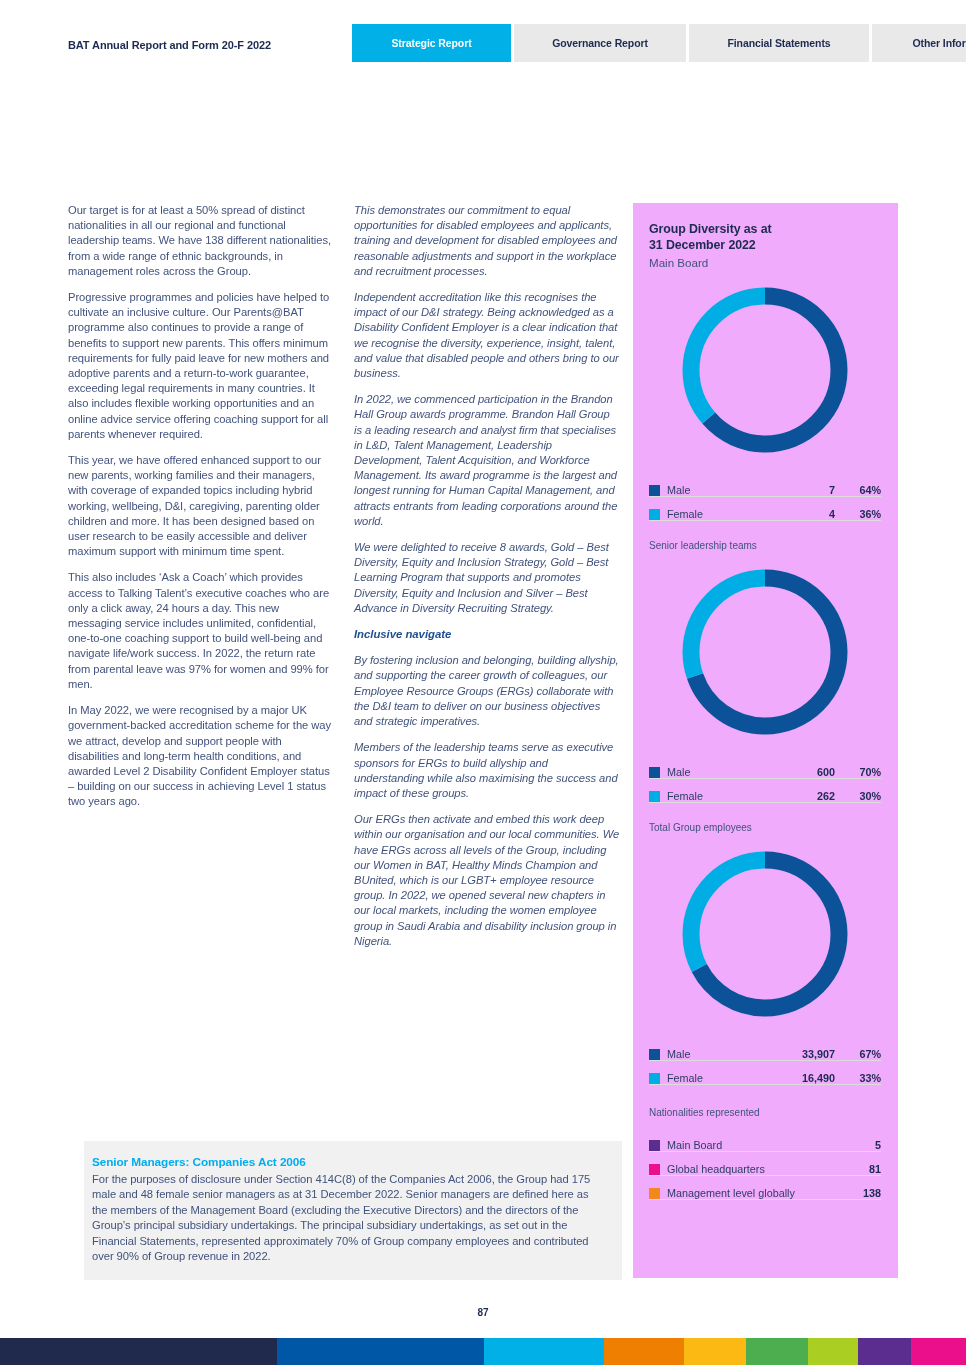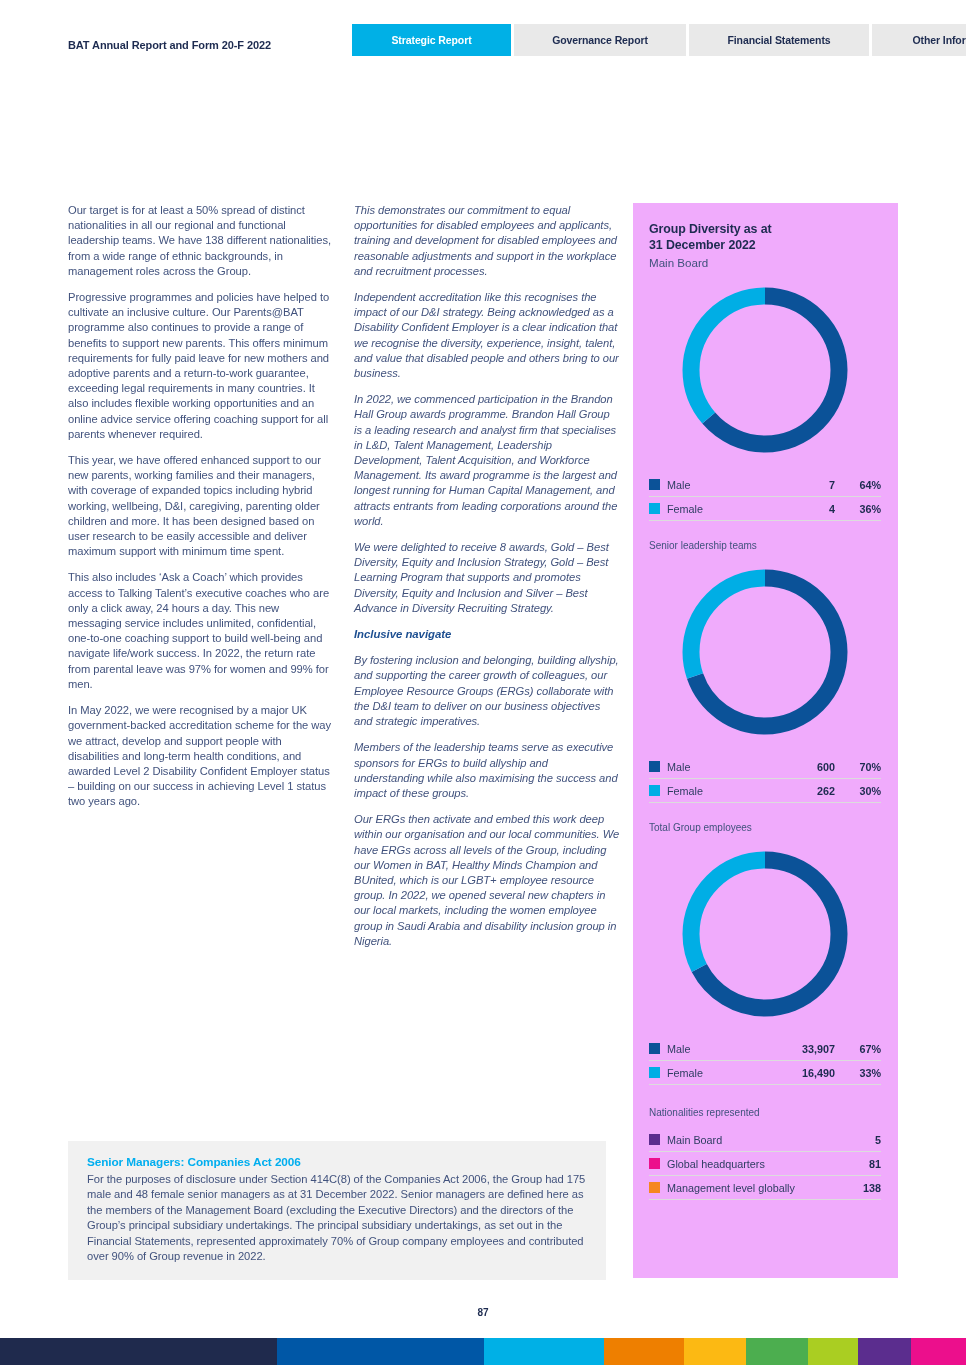--- a/index.html
+++ b/index.html
@@ -35,21 +35,21 @@
     white-space: nowrap;
   }
   .tabs {
     position: absolute;
     left: 352px;
     top: 0px;
     display: flex;
     gap: 3px;
   }
   .tab {
-    height: 32px;
+    height: 38px;
     display: flex;
     align-items: center;
     justify-content: center;
     font-size: 10.5px;
     font-weight: bold;
     letter-spacing: -0.1px;
     background: #e9e9e9;
     color: #1d2b50;
     white-space: nowrap;
     padding: 0 14px;
@@ -120,21 +120,21 @@
   }
   .donut {
     display: block;
   }
 
   .legend {
     margin-top: 10px;
   }
   .legend-row {
     display: flex;
-    align-items: center;
+    align-items: flex-end;
     height: 23px;
     border-bottom: 1px solid #dcdcdc;
     font-size: 10.8px;
   }
   .legend-row:last-child {
     border-bottom: 1px solid #dcdcdc;
   }
   .swatch {
     width: 11px;
     height: 11px;
@@ -164,25 +164,25 @@
     text-align: right;
     width: 34px;
   }
 
   .block-gap { height: 19px; }
   .nat-block { margin-top: 22px; }
 
   
   .callout {
     position: absolute;
-    left: 68px;
+    left: 84px;
     top: 1141px;
     width: 538px;
     background: #f1f1f1;
-    padding: 14px 16px 16px 19px;
+    padding: 14px 16px 16px 8px;
     box-sizing: border-box;
   }
   .callout-title {
     font-size: 11.8px;
     font-weight: bold;
     color: #00aeef;
     margin: 0 0 3px 0;
     letter-spacing: -0.1px;
   }
   .callout-text {

